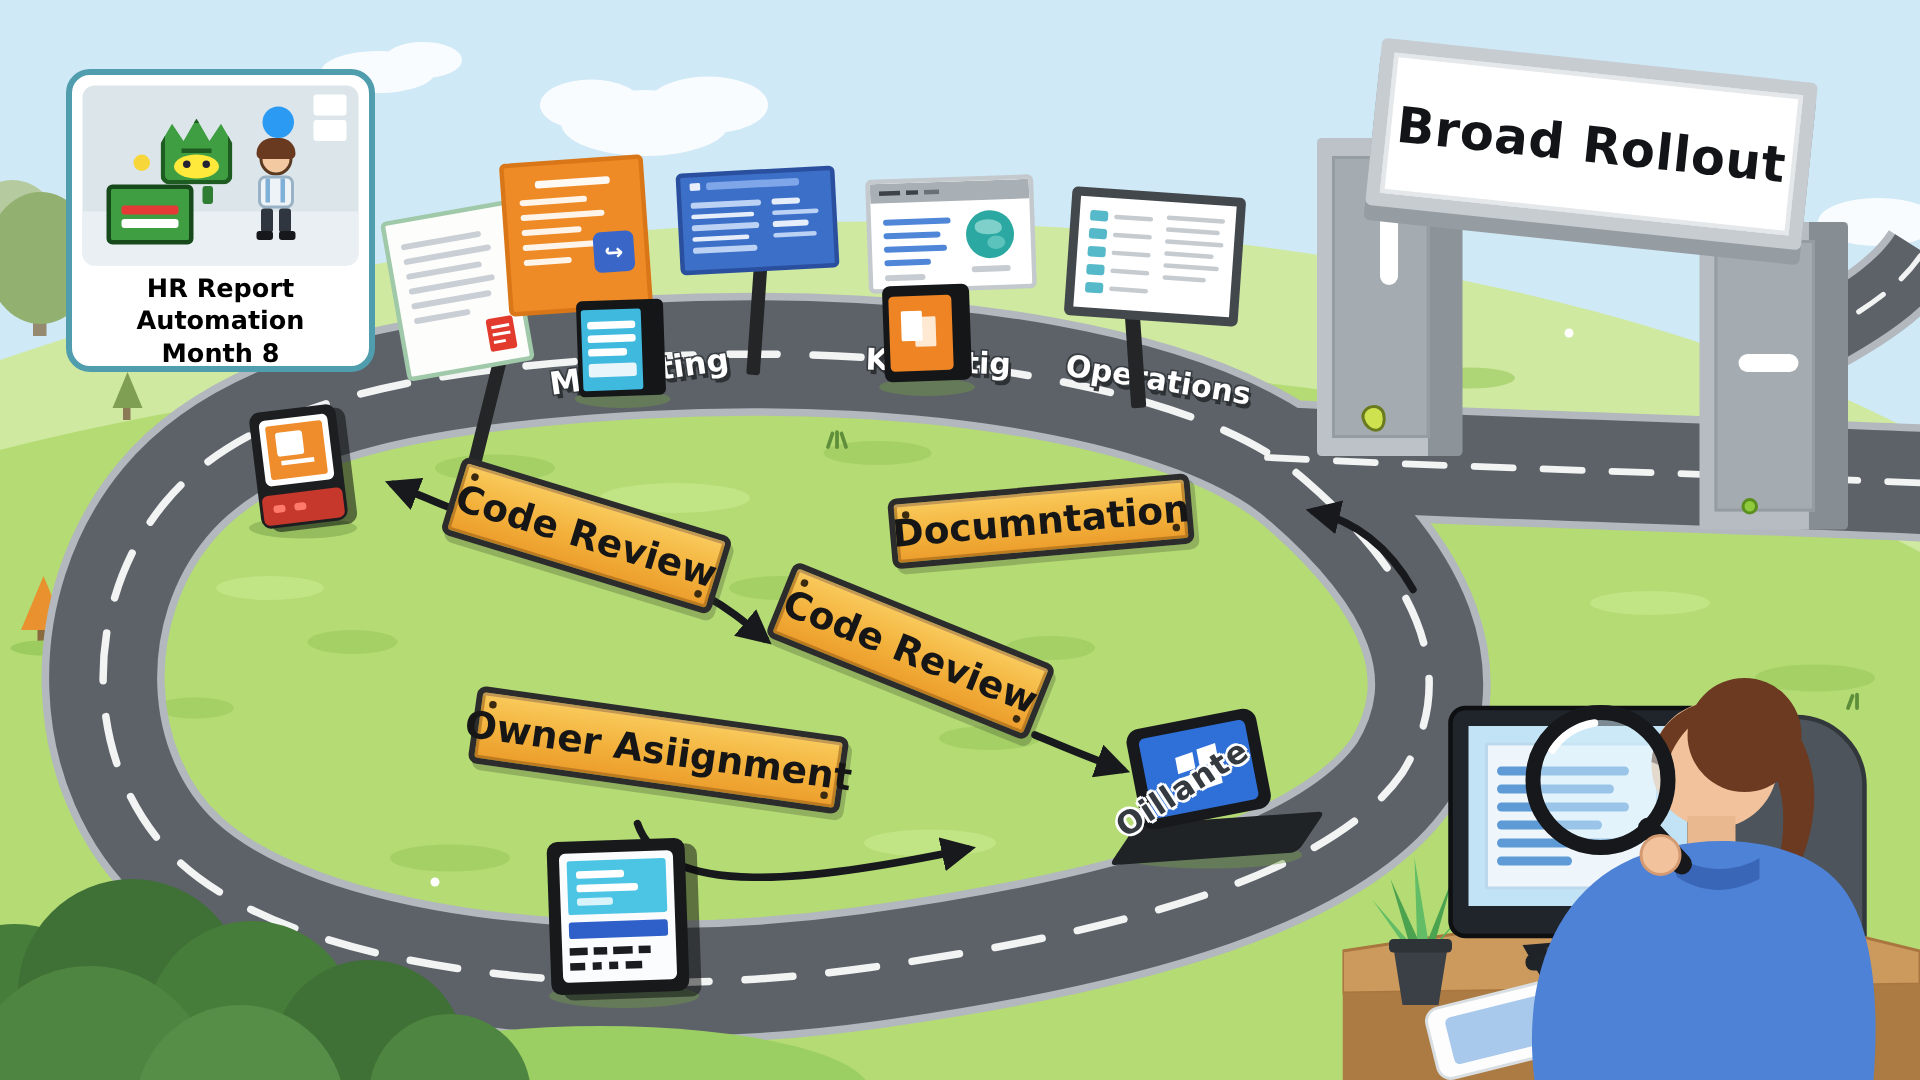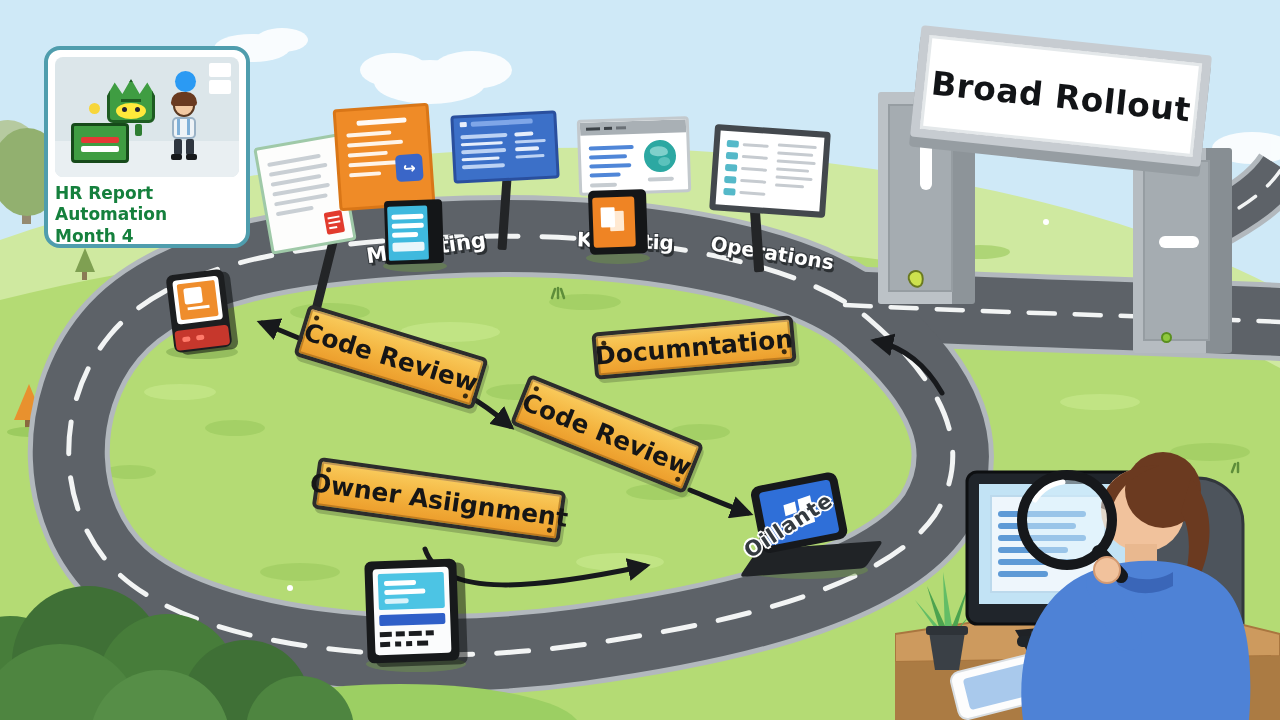--- a/index.html
+++ b/index.html
@@ -24,21 +24,21 @@
 
   
   .post{position:absolute;background:#232527;border-radius:2px;}
   .bb{position:absolute;border-radius:4px;}
   .ln{border-radius:2px;}
 
   
   #titlecard{left:44px;top:46px;width:206px;height:202px;background:#fff;border:4px solid #4f9dad;border-radius:16px;padding:7px;}
   #tc-ill{position:relative;width:100%;height:120px;background:#dce6ea;border-radius:8px;overflow:hidden;}
   #tc-floor{position:absolute;left:0;right:0;bottom:0;height:36px;background:#e9eff2;}
-  #tc-text{margin-top:6px;font-weight:bold;font-size:17px;line-height:1.25;color:#15803d;}
+  #tc-text{margin-top:6px;text-align:center;font-weight:bold;font-size:17px;line-height:1.25;color:#000000;}
 
   
   .pillar{position:absolute;border-radius:3px;}
   .pillar .panel{position:absolute;left:10px;right:22px;top:12px;bottom:12px;background:#a5acb1;border:2px solid #969da2;}
   #gatesign{left:915px;top:40px;width:292px;height:112px;transform:rotate(6deg);
     background:#fff;border:9px solid #c7ccd1;border-radius:4px;box-shadow:0 10px 0 #969da2, inset 0 0 0 3px #e4e8ea;
     display:flex;align-items:center;justify-content:center;font-weight:bold;font-size:33px;color:#121417;letter-spacing:.5px;white-space:nowrap;}
 
   
   #devlabel{color:#343a40;font-weight:bold;font-size:21px;letter-spacing:1px;
@@ -392,21 +392,21 @@
         <div style="position:absolute;left:2px;top:59px;width:11px;height:6px;background:#16181b;border-radius:2px"></div>
         <div style="position:absolute;left:17px;top:59px;width:11px;height:6px;background:#16181b;border-radius:2px"></div>
       </div>
       <div style="position:absolute;left:16px;top:66px;width:58px;height:40px;background:#3f9d42;border:3px solid #164a1a;border-radius:4px;">
         <div style="position:absolute;left:7px;top:11px;width:38px;height:6px;background:#e53935;border-radius:2px"></div>
         <div style="position:absolute;left:7px;top:20px;width:38px;height:6px;background:#fff;border-radius:2px"></div>
       </div>
     </div>
     <div id="tc-text">
       <div>HR Report Automation</div>
-      <div>Month 4</div>
+      <div>Month 8</div>
     </div>
   </div>
 
   <svg class="abs" style="left:895px;top:420px" width="385" height="300" viewBox="0 0 385 300">
     <g>
       <rect x="152" y="58" width="196" height="222" rx="46" fill="#4d545c" stroke="#32373c" stroke-width="3"></rect>
       <rect x="240" y="262" width="34" height="26" fill="#33383d"></rect>
       <rect x="205" y="284" width="150" height="13" rx="6" fill="#2b2f33"></rect>
     </g>
     <g>

